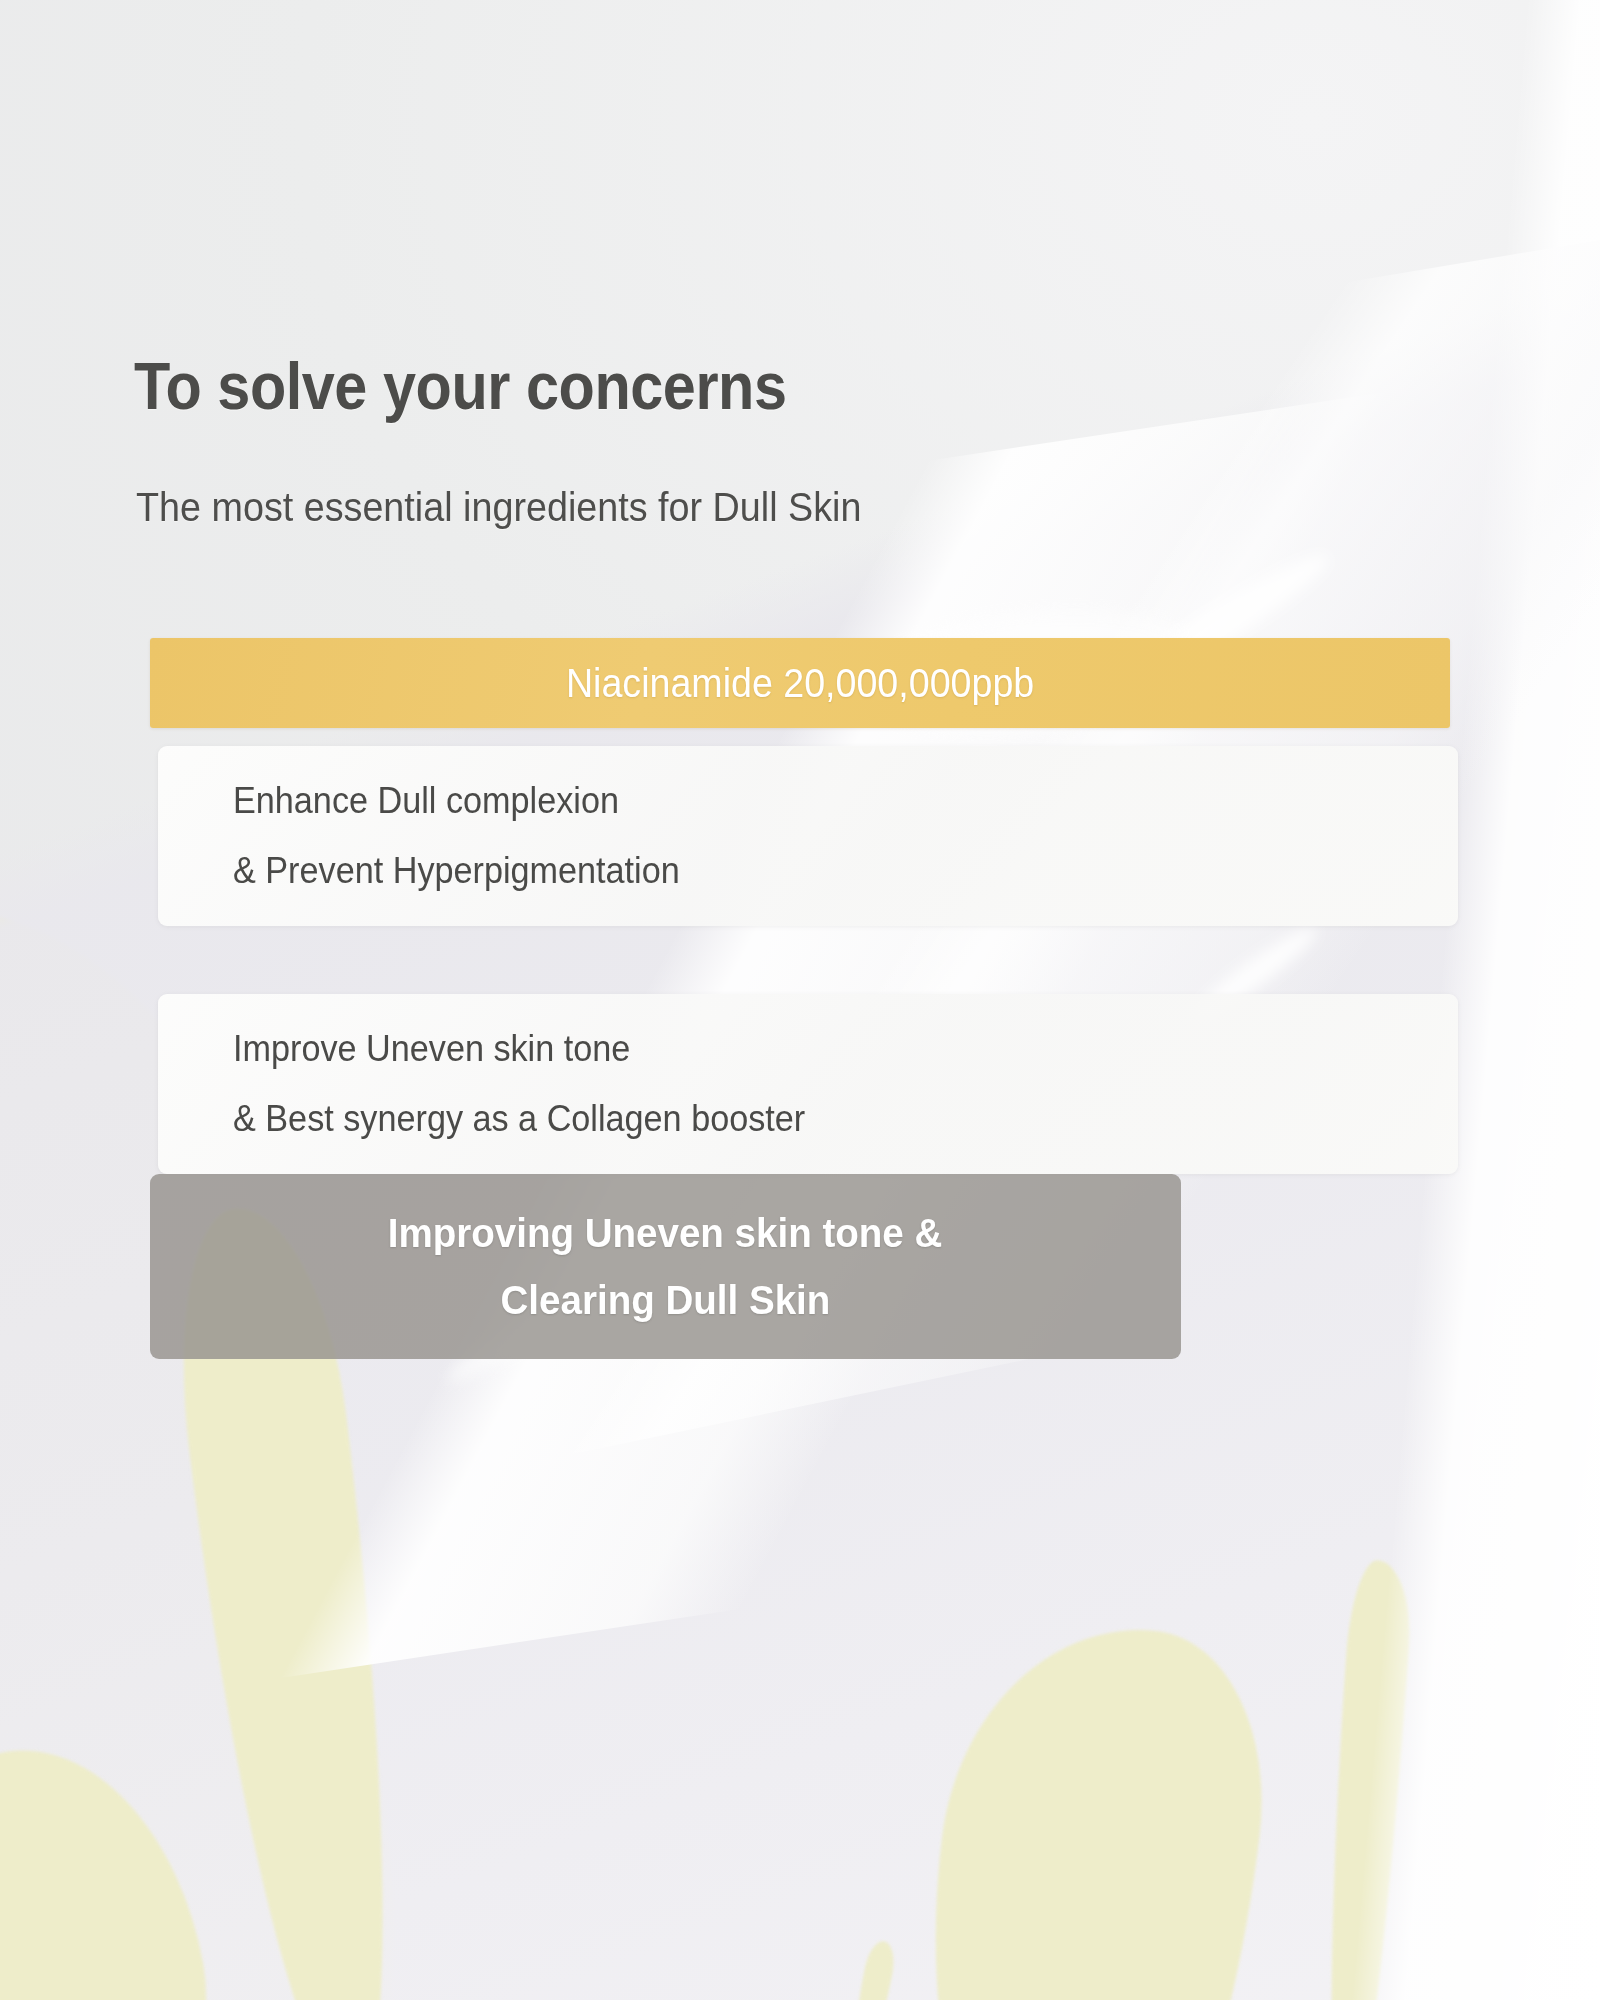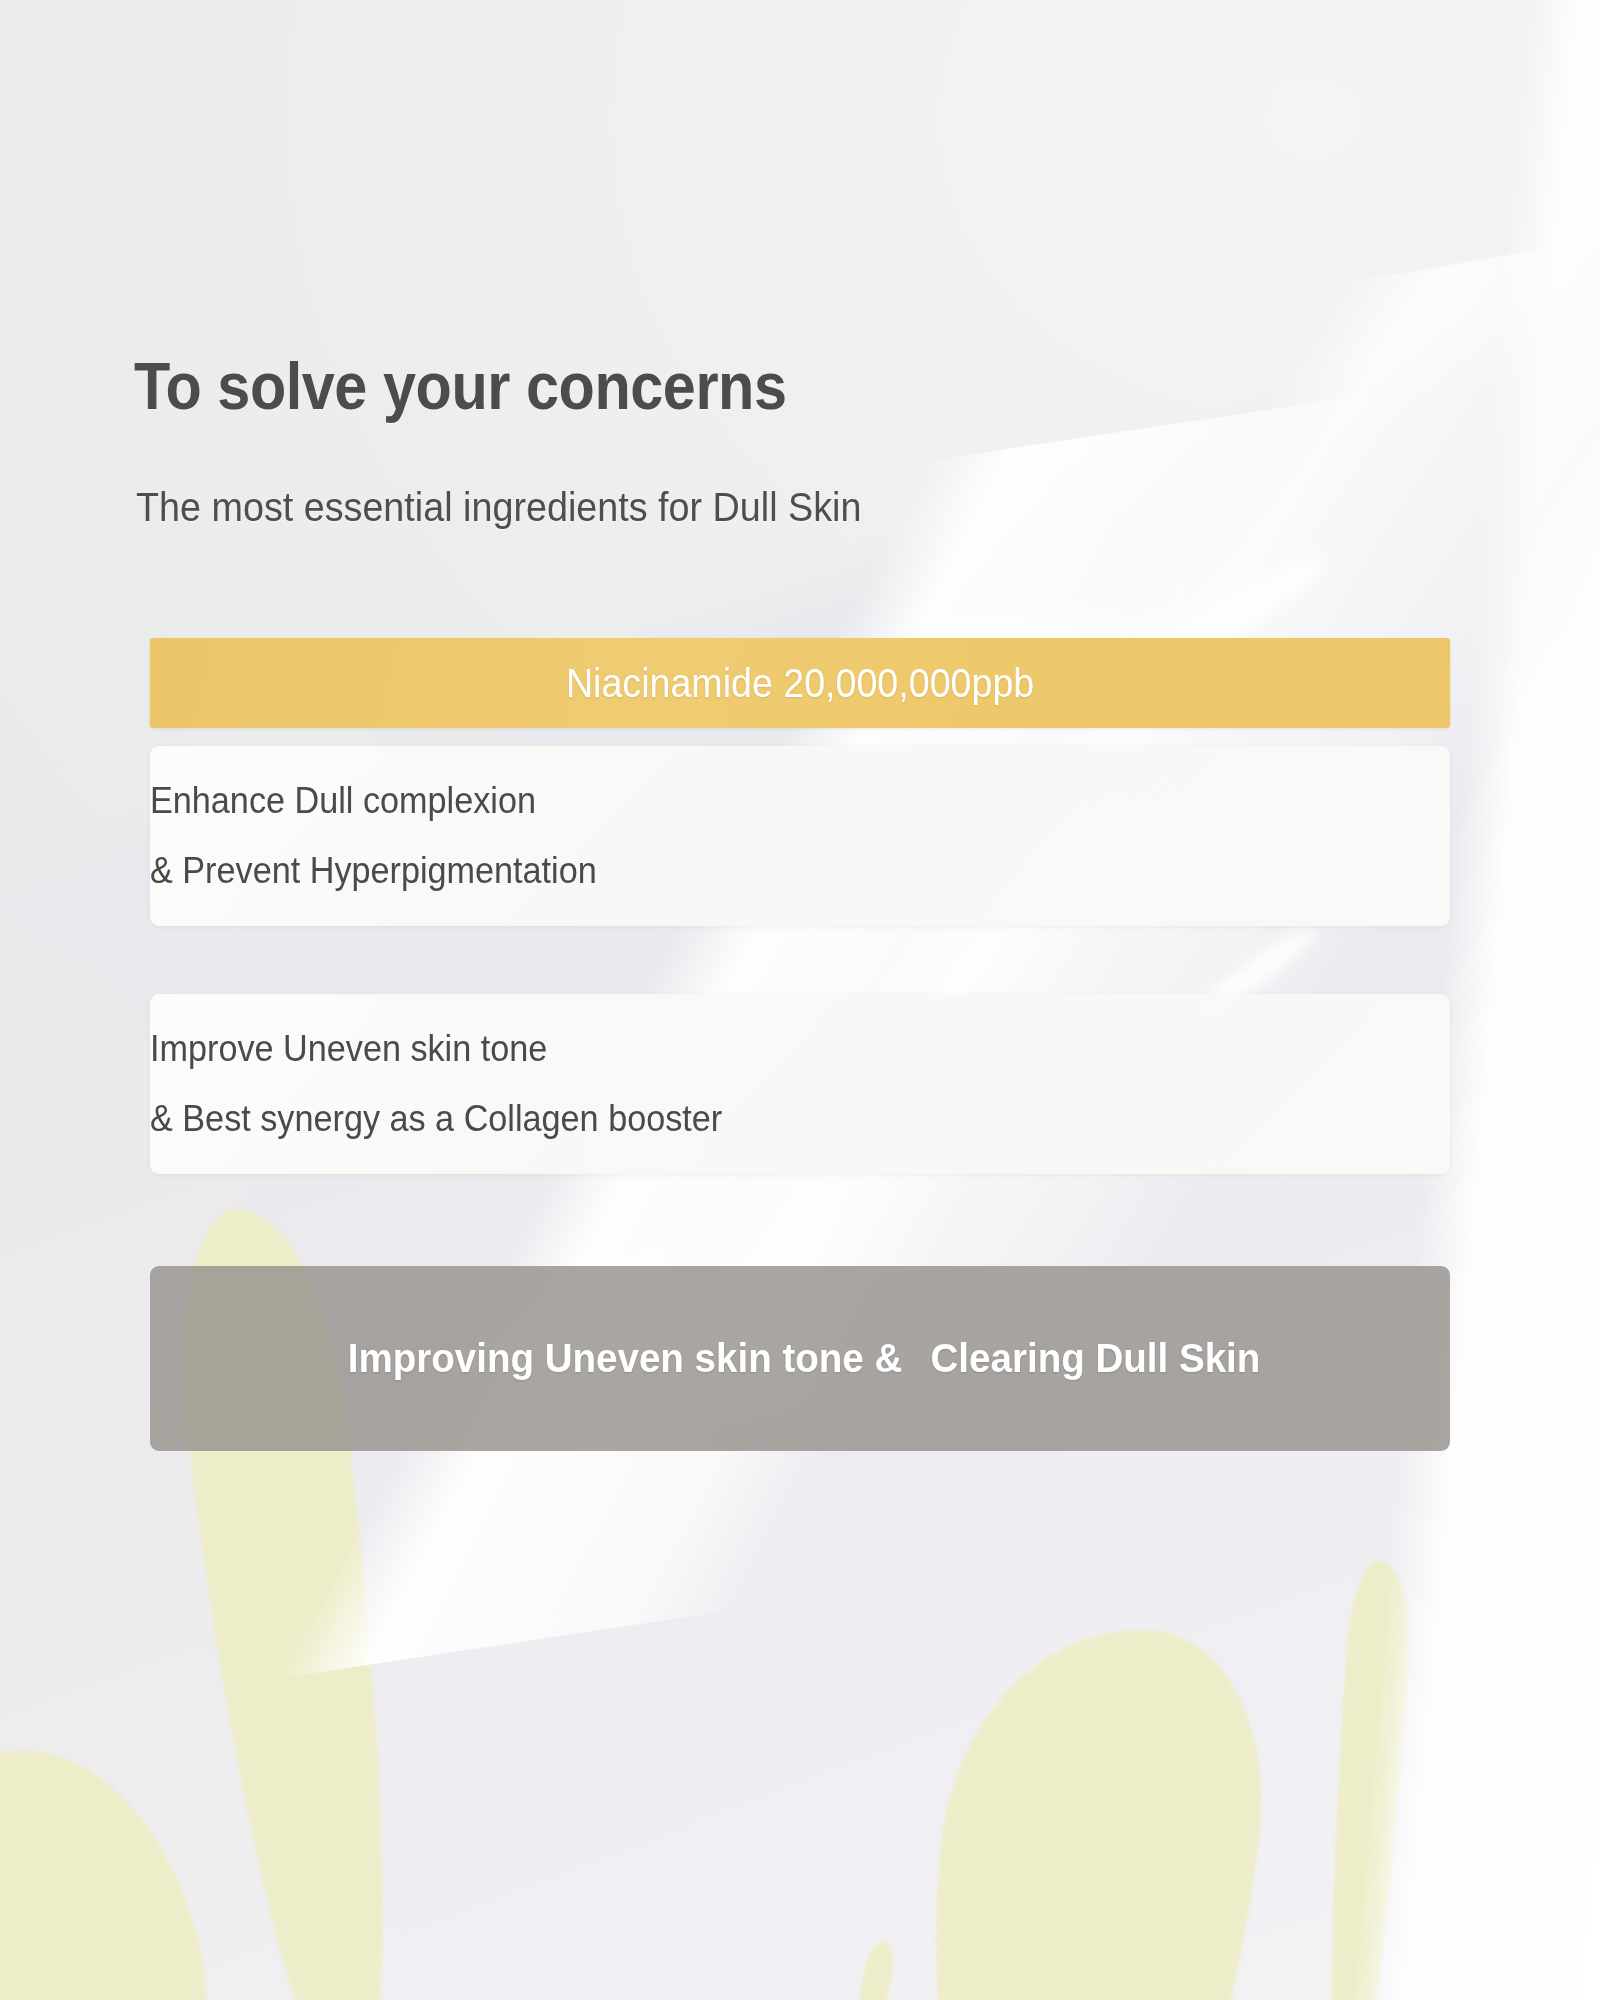--- a/index.html
+++ b/index.html
@@ -130,40 +130,42 @@
   .desc-card {
     width: 1300px;
     height: 180px;
     border-radius: 9px;
     margin-top: 18px;
     background: linear-gradient(135deg, rgba(253,253,252,0.96) 0%, rgba(247,247,246,0.93) 55%, rgba(250,250,248,0.95) 100%);
     box-shadow: 0 1px 4px rgba(120,120,120,0.10);
     display: flex;
     flex-direction: column;
     justify-content: center;
+    padding-left: 75px;
     box-sizing: border-box;
+    margin-left: 8px;
   }
   .desc-card .line {
     color: #4a4a48;
     font-size: 36px;
     line-height: 70px;
     white-space: nowrap;
     transform: scaleX(0.95);
     transform-origin: left center;
   }
 
   .gap { height: 50px; }
 
   .summary-bar {
-    width: 1300px;
+    width: 1031px;
     height: 185px;
     border-radius: 9px;
-    margin-top: 92px;
     background: rgba(150,146,142,0.82);
     display: flex;
+    flex-direction: column;
     align-items: center;
     justify-content: center;
   }
   .summary-bar .line {
     color: #ffffff;
     font-size: 41px;
     font-weight: bold;
     line-height: 67px;
     white-space: nowrap;
     transform: scaleX(0.94);

